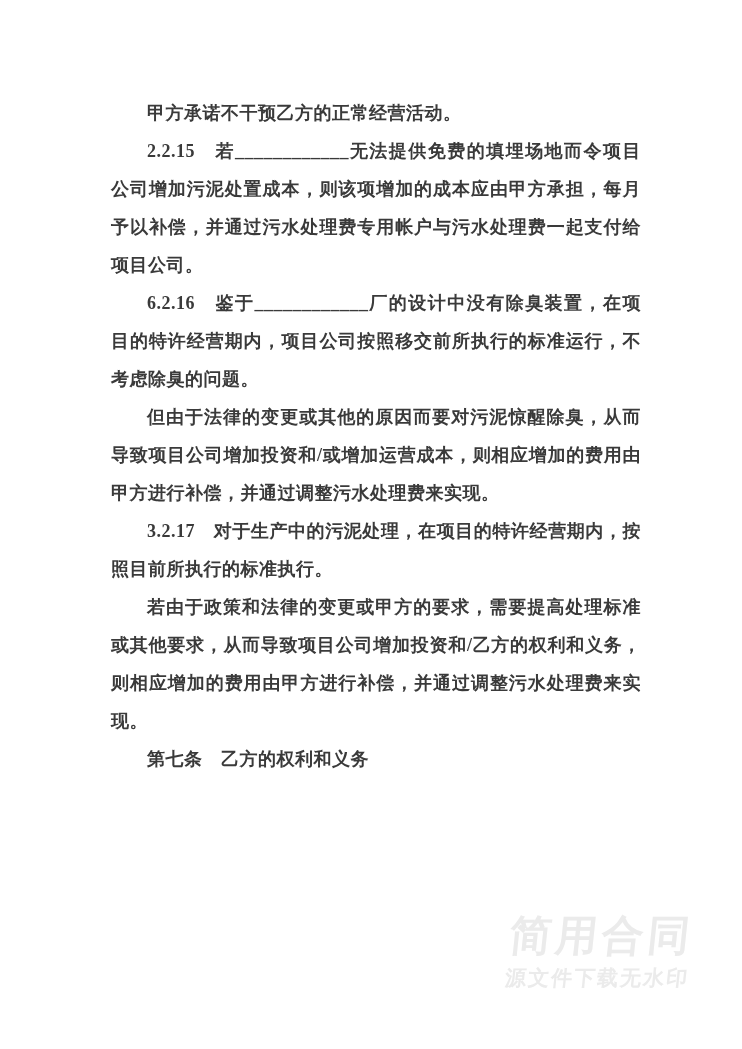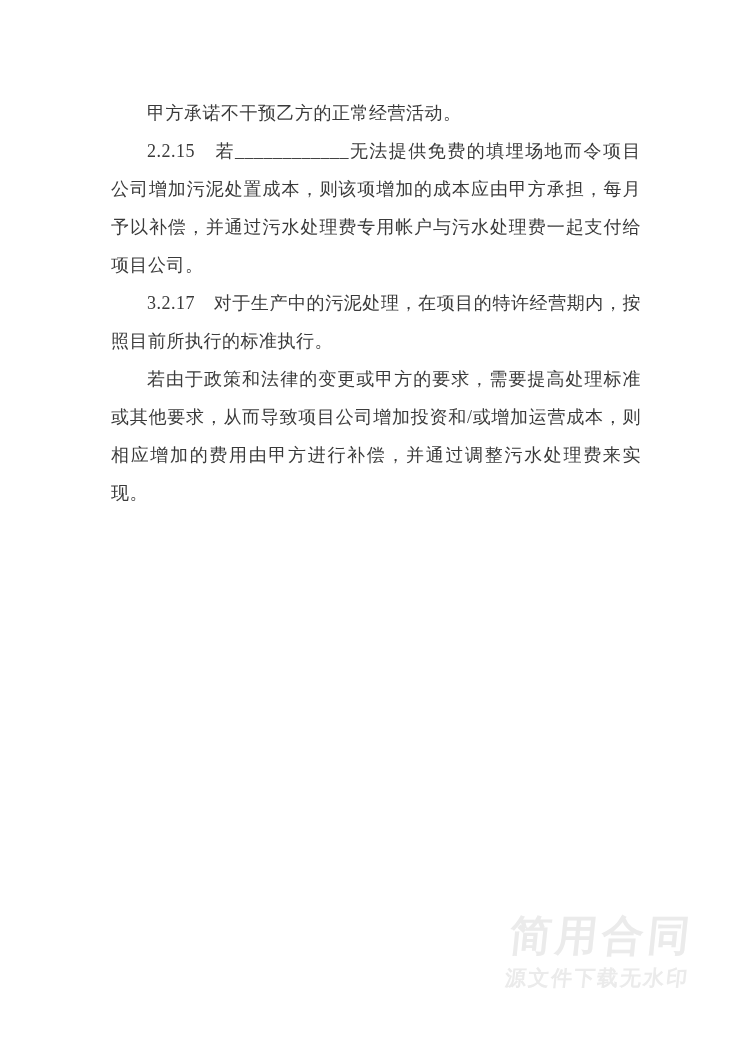--- a/index.html
+++ b/index.html
@@ -23,20 +23,21 @@
   .content {
     position: absolute;
     left: 111px;
     top: 94px;
     width: 530px;
     color: #3a3a3a;
     font-size: 18px;
     line-height: 38px;
     text-align: justify;
     text-justify: inter-ideograph;
+    font-weight: bold;
   }
   .para {
     margin: 0;
     text-indent: 36px;
     letter-spacing: 0.5px;
   }
   .watermark {
     position: absolute;
     left: 500px;
     top: 914px;
@@ -63,21 +64,24 @@
     white-space: nowrap;
   }
 </style>
 </head>
 <body>
 
 <div class="page">
   <div class="content">
     <p class="para">甲方承诺不干预乙方的正常经营活动。</p>
     <p class="para">2.2.15　若____________无法提供免费的填埋场地而令项目公司增加污泥处置成本，则该项增加的成本应由甲方承担，每月予以补偿，并通过污水处理费专用帐户与污水处理费一起支付给项目公司。</p>
+    <p class="para">6.2.16　鉴于____________厂的设计中没有除臭装置，在项目的特许经营期内，项目公司按照移交前所执行的标准运行，不考虑除臭的问题。</p>
+    <p class="para">但由于法律的变更或其他的原因而要对污泥惊醒除臭，从而导致项目公司增加投资和/或增加运营成本，则相应增加的费用由甲方进行补偿，并通过调整污水处理费来实现。</p>
     <p class="para">3.2.17　对于生产中的污泥处理，在项目的特许经营期内，按照目前所执行的标准执行。</p>
-    <p class="para">若由于政策和法律的变更或甲方的要求，需要提高处理标准或其他要求，从而导致项目公司增加投资和/或增加运营成本，则相应增加的费用由甲方进行补偿，并通过调整污水处理费来实现。</p>
+    <p class="para">若由于政策和法律的变更或甲方的要求，需要提高处理标准或其他要求，从而导致项目公司增加投资和/乙方的权利和义务，则相应增加的费用由甲方进行补偿，并通过调整污水处理费来实现。</p>
+    <p class="para">第七条　乙方的权利和义务</p>
   </div>
 
   <div class="watermark">
     <div class="wm-line1">简用合同</div>
     <div class="wm-line2">源文件下载无水印</div>
   </div>
 </div>
 
 </body></html>

